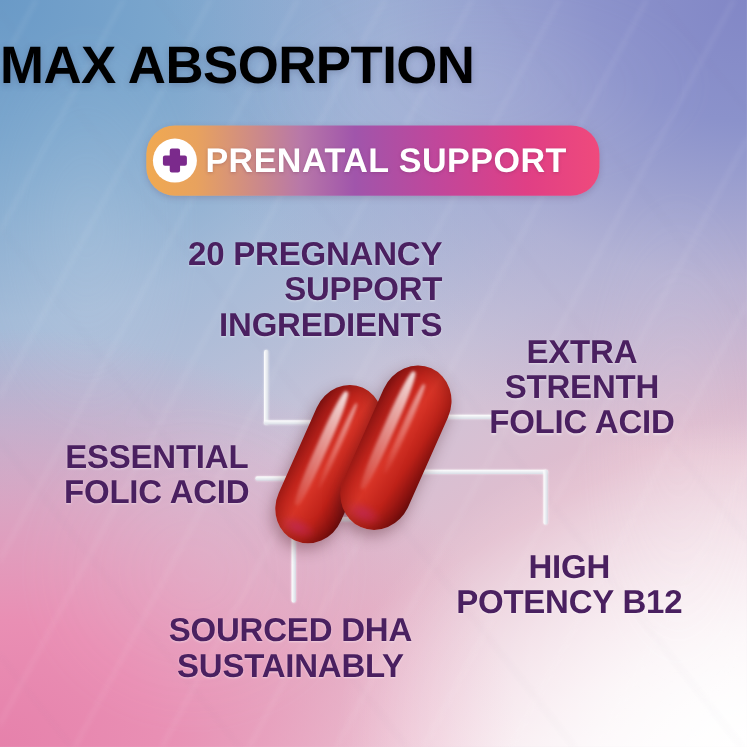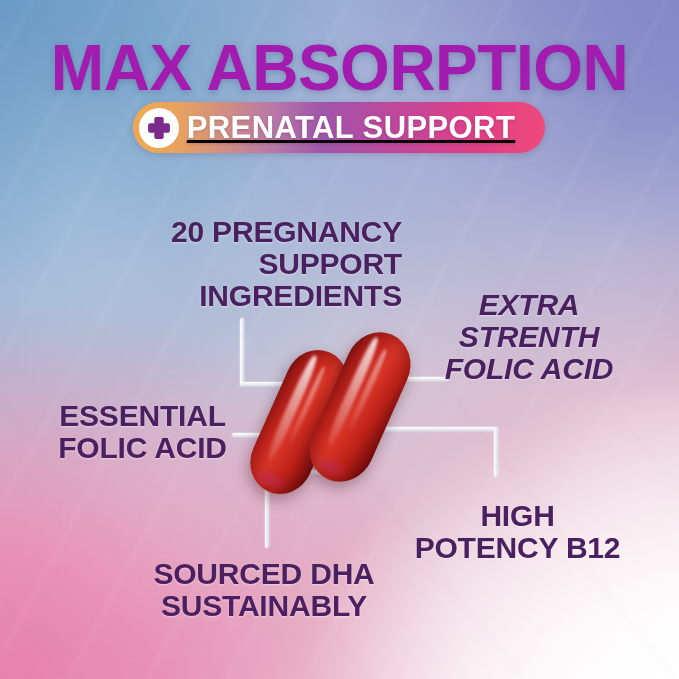--- a/index.html
+++ b/index.html
@@ -58,50 +58,49 @@
       radial-gradient(closest-side at 84% 58%, rgba(255,255,255,0.45), rgba(255,255,255,0) 72%);
     filter: blur(12px);
   }
 
   
   .headline {
     position: absolute;
     left: 0;
     right: 0;
     top: 36px;
-    text-align: center;
-    color: #a21caf;
-    font-size: 64px;
+    text-align: left;
+    color: #000000;
+    font-size: 48px;
     font-weight: bold;
     letter-spacing: -0.5px;
     line-height: 1;
     white-space: nowrap;
     text-shadow: 0 2px 7px rgba(60,70,110,0.30);
   }
 
   
   .badge {
     position: absolute;
     left: 133px;
-    top: 102px;
+    top: 114px;
     width: 412px;
-    height: 51px;
+    height: 64px;
     border-radius: 26px;
     background: linear-gradient(90deg,
         #f0a951 0%,
         #e8a25e 11%,
         #b878a8 34%,
         #a055ab 46%,
         #c0479b 64%,
         #e03f85 84%,
         #ef4a7c 100%);
     box-shadow: 0 2px 6px rgba(80,50,90,0.22);
     display: flex;
     align-items: center;
-    text-decoration: underline;
   }
   .badge-icon-wrap {
     width: 40px;
     height: 40px;
     margin-left: 6px;
     border-radius: 50%;
     background: #ffffff;
     display: flex;
     align-items: center;
     justify-content: center;
@@ -126,21 +125,21 @@
     font-size: 30px;
     font-weight: bold;
     line-height: 1.07;
     letter-spacing: -0.2px;
     white-space: nowrap;
     text-shadow: 0 1px 2px rgba(255,255,255,0.45);
   }
   .flabel.center { text-align: right; }
 
   #label-ingredients { left: 62px;  top: 216px; width: 340px; }
-  #label-extra       { left: 395px; top: 289px; width: 268px; text-align: center; font-style: italic; }
+  #label-extra       { left: 395px; top: 305px; width: 268px; text-align: center; }
   #label-essential   { left: 20px;  top: 400px; width: 245px; text-align: center; }
   #label-b12         { left: 380px; top: 500px; width: 275px; text-align: center; }
   #label-dha         { left: 105px; top: 558px; width: 318px; text-align: center; }
 
   
   .line {
     position: absolute;
     background: linear-gradient(180deg, #ffffff, #d8dde6);
     box-shadow: 0 0 2px rgba(255,255,255,0.8);
     border-radius: 2px;

